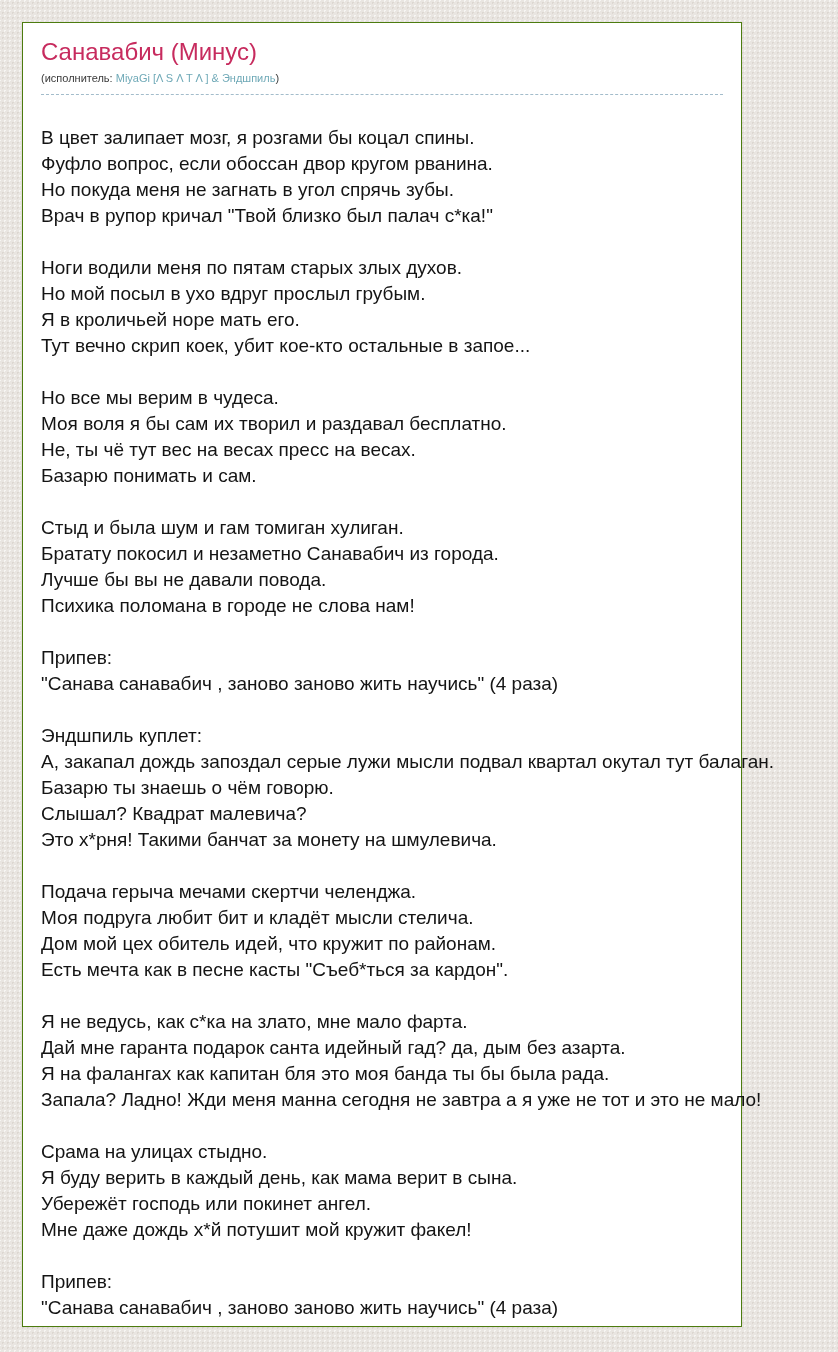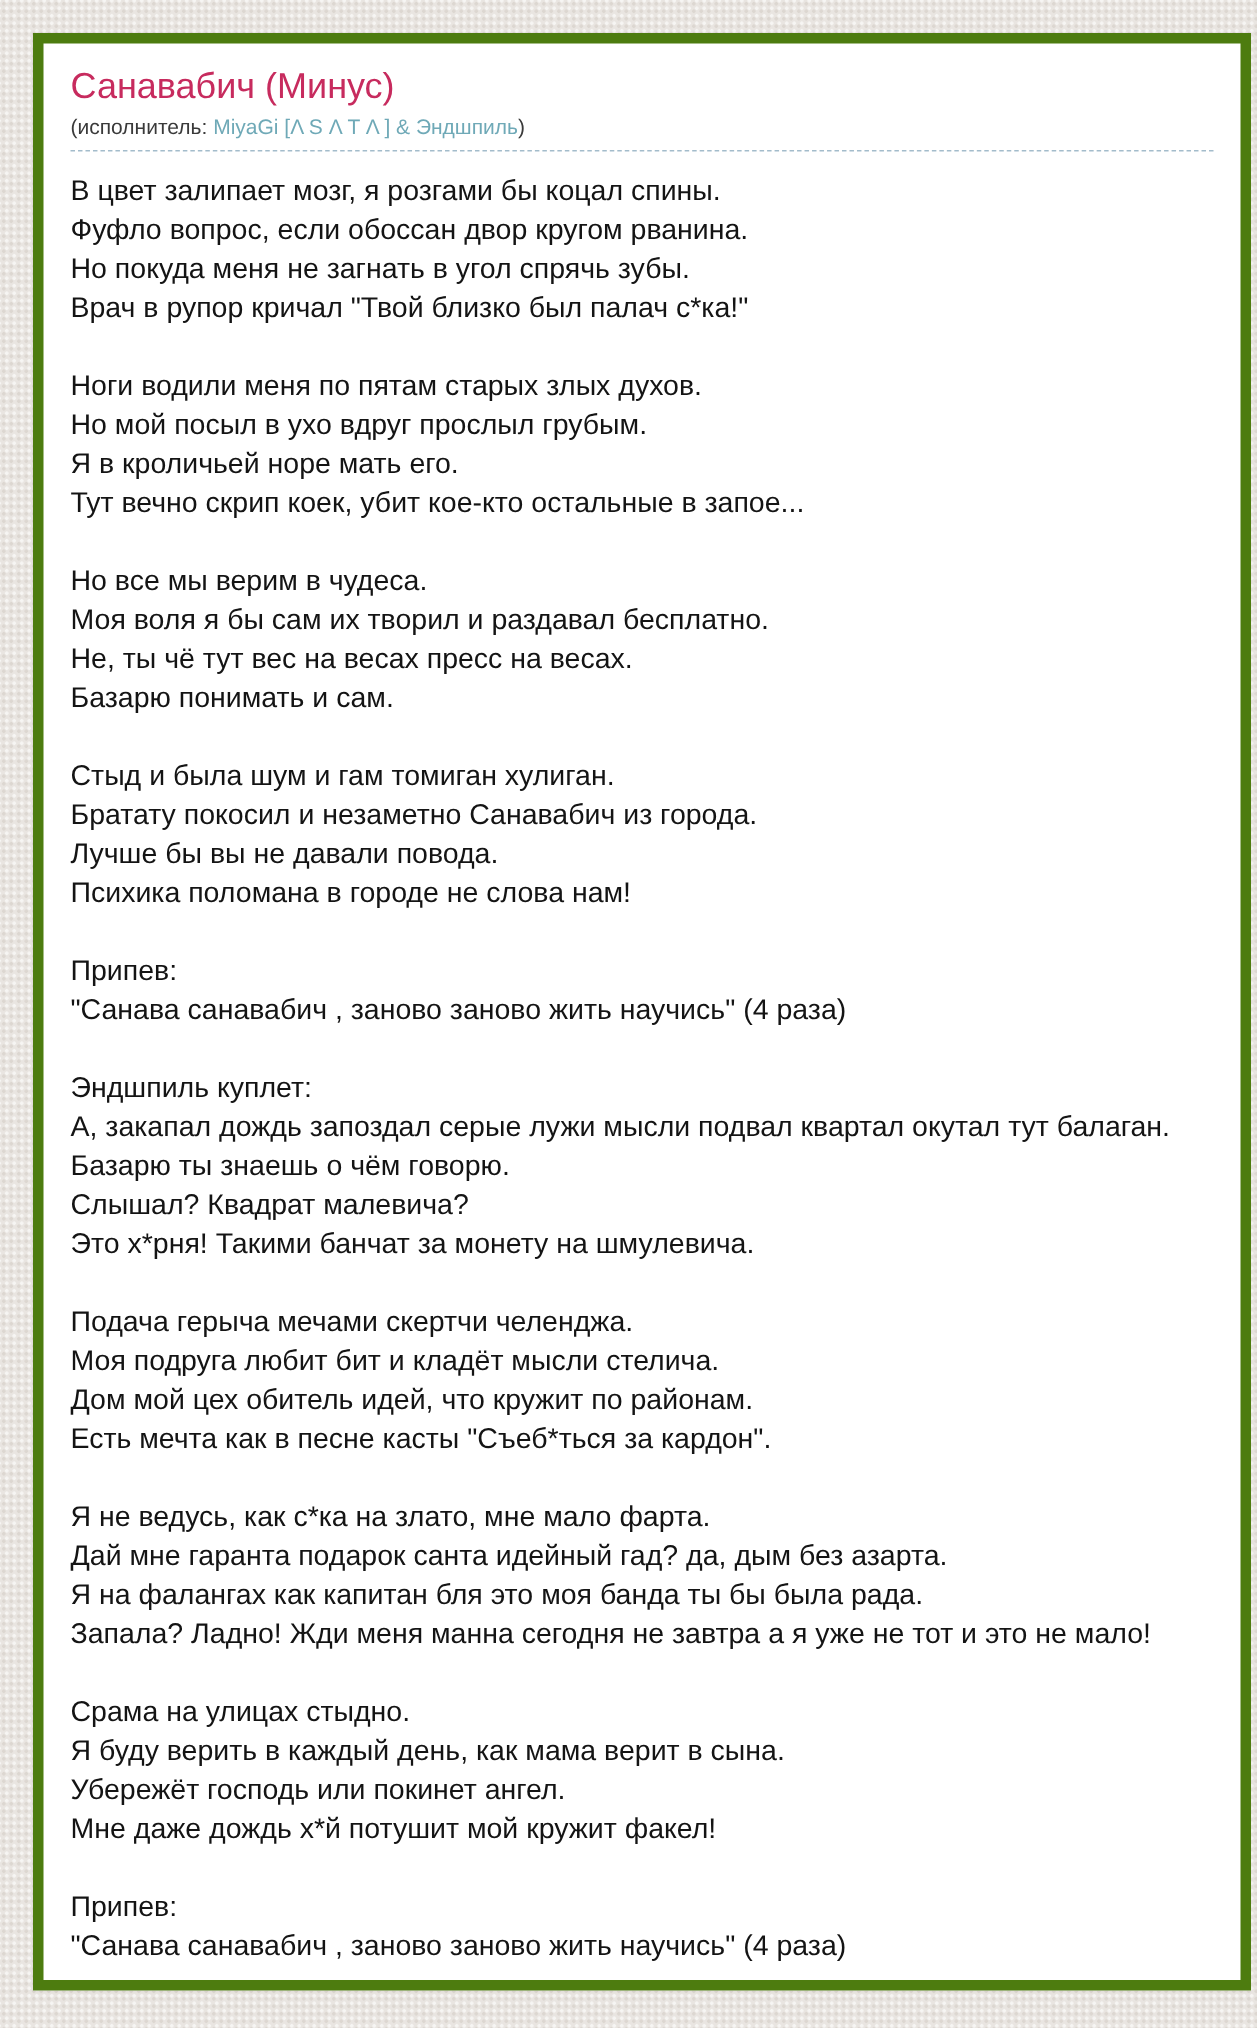--- a/index.html
+++ b/index.html
@@ -15,48 +15,48 @@
       radial-gradient(rgba(205,198,190,0.45) 1px, transparent 1px),
       radial-gradient(rgba(255,255,255,0.6) 1px, transparent 1px);
     background-size: 5px 5px, 5px 5px;
     background-position: 0 0, 2px 3px;
     position: relative;
   }
   .card {
     position: absolute;
     left: 22px;
     top: 22px;
-    width: 812px;
+    width: 720px;
     height: 1305px;
     background: #ffffff;
-    border: 7px solid #4d7c0f;
+    border: 1px solid #4d7c0f;
     box-shadow: 0 0 3px rgba(0,0,0,0.06);
     padding: 14px 18px 20px 18px;
     overflow: visible;
   }
   .page-title {
     font-size: 24px;
     font-weight: 400;
     line-height: 30px;
     color: #c72b5e;
   }
   .artist-line {
-    font-size: 14px;
+    font-size: 11px;
     line-height: 22px;
     color: #3a3a3a;
     border-bottom: 1px dashed #a3bccb;
     padding-bottom: 5px;
   }
   .artist-link {
     color: #6fa9b7;
     text-decoration: none;
     cursor: pointer;
   }
   .lyrics {
-    margin-top: 14px;
+    margin-top: 30px;
     font-size: 19px;
     line-height: 26px;
     color: #141414;
   }
   .stanza + .stanza { margin-top: 26px; }
   .lyrics-line { white-space: nowrap; }
 </style>
 </head>
 <body>
 

